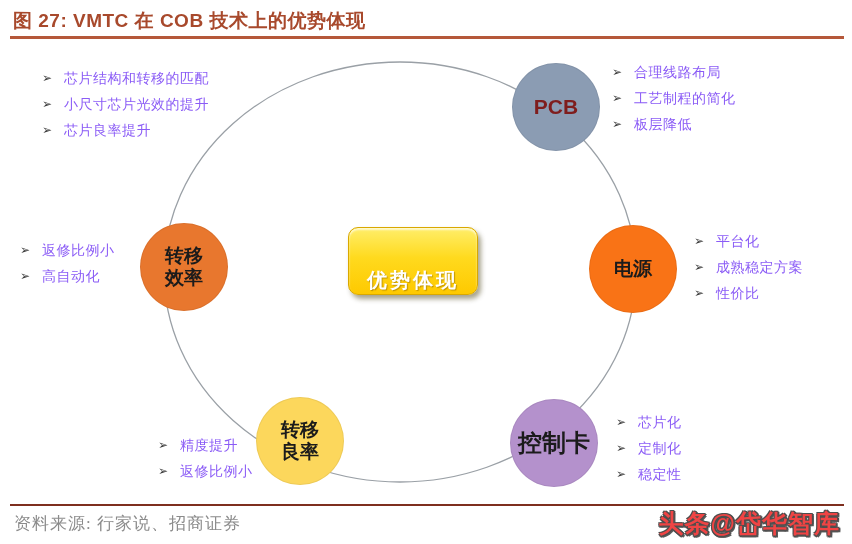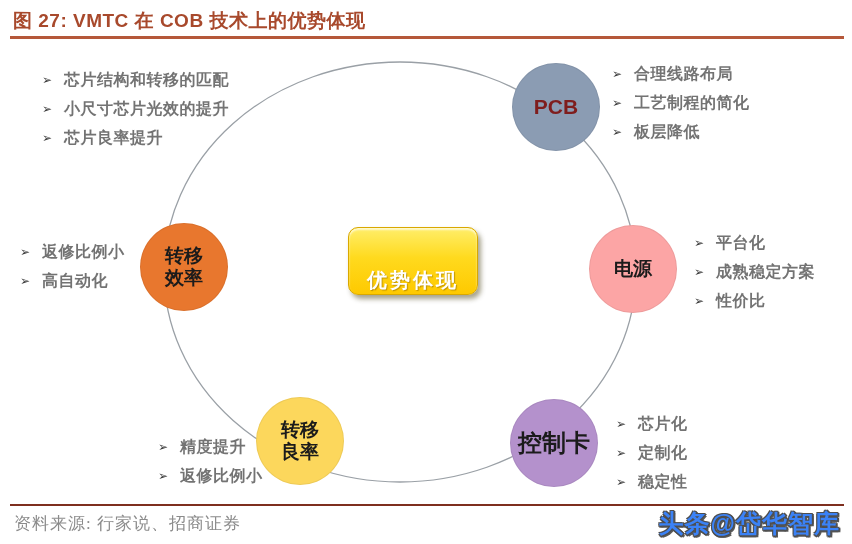--- a/index.html
+++ b/index.html
@@ -31,21 +31,21 @@
   
   .bullets{position:absolute;z-index:2;display:flex;flex-direction:column;gap:8px;}
   .b-led   {left:42px;top:70px;}
   .b-pcb   {left:612px;top:64px;}
   .b-eff   {left:20px;top:242px;}
   .b-power {left:694px;top:233px;}
   .b-yield {left:158px;top:437px;}
   .b-card  {left:616px;top:414px;}
   .b-row{display:flex;align-items:baseline;gap:12px;white-space:nowrap;}
   .b-icon{font-size:12px;color:#3a3a3a;transform:translateY(-1px);}
-  .b-text{font-size:16px;font-weight:bold;color:#737373;letter-spacing:0.5px;}
+  .b-text{font-size:14px;font-weight:normal;color:#8b5cf6;letter-spacing:0.5px;}
   
   .center-badge{
     position:absolute;left:348px;top:227px;width:128px;height:66px;z-index:2;
     border-radius:10px;
     background:linear-gradient(180deg,#ffee6a 0%,#ffda1e 45%,#fec900 100%);
     border:1px solid #d9a800;
     box-shadow:3px 4px 5px rgba(60,50,0,0.45), inset 0 2px 2px rgba(255,255,255,0.7);
     display:flex;align-items:flex-end;justify-content:center;
   }
   .center-badge span{
@@ -54,21 +54,21 @@
   }
   
   .footer-rule{position:absolute;left:10px;top:504px;width:835px;height:2px;background:#7e2f1f;z-index:3;}
   .source-note{
     position:absolute;left:14px;top:512px;z-index:3;
     font-family:"Liberation Serif","DejaVu Serif",serif;
     font-size:17px;color:#8b8b8b;letter-spacing:1px;white-space:nowrap;
   }
   .watermark{
     position:absolute;right:4px;top:507px;z-index:3;
-    font-size:25px;font-weight:bold;color:#3b82f6;letter-spacing:1px;white-space:nowrap;
+    font-size:25px;font-weight:bold;color:#ef4444;letter-spacing:1px;white-space:nowrap;
     text-shadow:-1px -1px 0 #4e4e4e,1px -1px 0 #4e4e4e,-1px 1px 0 #4e4e4e,
                  1px 1px 0 #4e4e4e,2px 2px 0 #5a5a5a,0 2px 0 #4e4e4e,2px 0 0 #4e4e4e;
   }
 </style>
 </head>
 <body>
 
 <div class="stage">
 
   <div class="fig-title">图 27: VMTC 在 COB 技术上的优势体现</div>
@@ -119,21 +119,21 @@
     <div class="b-row">
       <span class="b-icon">➢</span>
       <span class="b-text">返修比例小</span>
     </div>
     <div class="b-row">
       <span class="b-icon">➢</span>
       <span class="b-text">高自动化</span>
     </div>
   </div>
 
-  <div class="node-circle node-power" style="background-color: #fca5a5;">电源</div>
+  <div class="node-circle node-power" style="background-color: #f97316;">电源</div>
   <div class="bullets b-power">
     <div class="b-row">
       <span class="b-icon">➢</span>
       <span class="b-text">平台化</span>
     </div>
     <div class="b-row">
       <span class="b-icon">➢</span>
       <span class="b-text">成熟稳定方案</span>
     </div>
     <div class="b-row">

